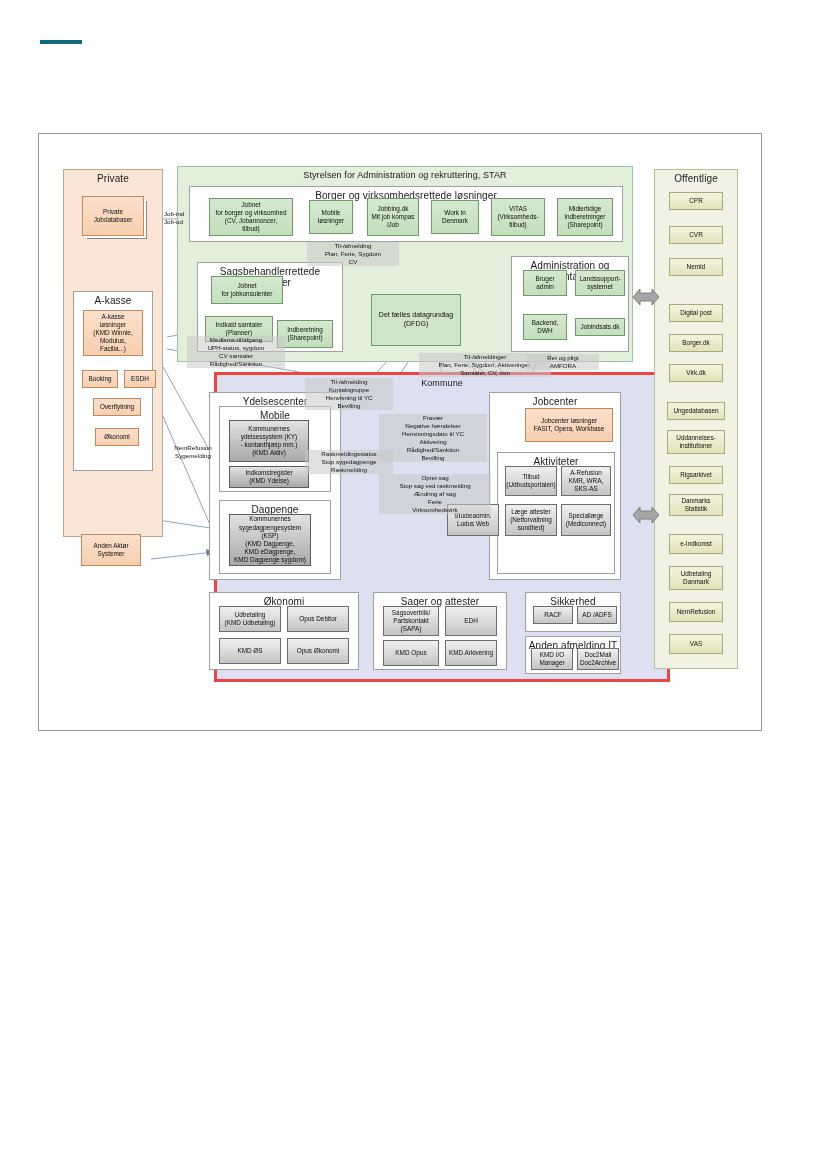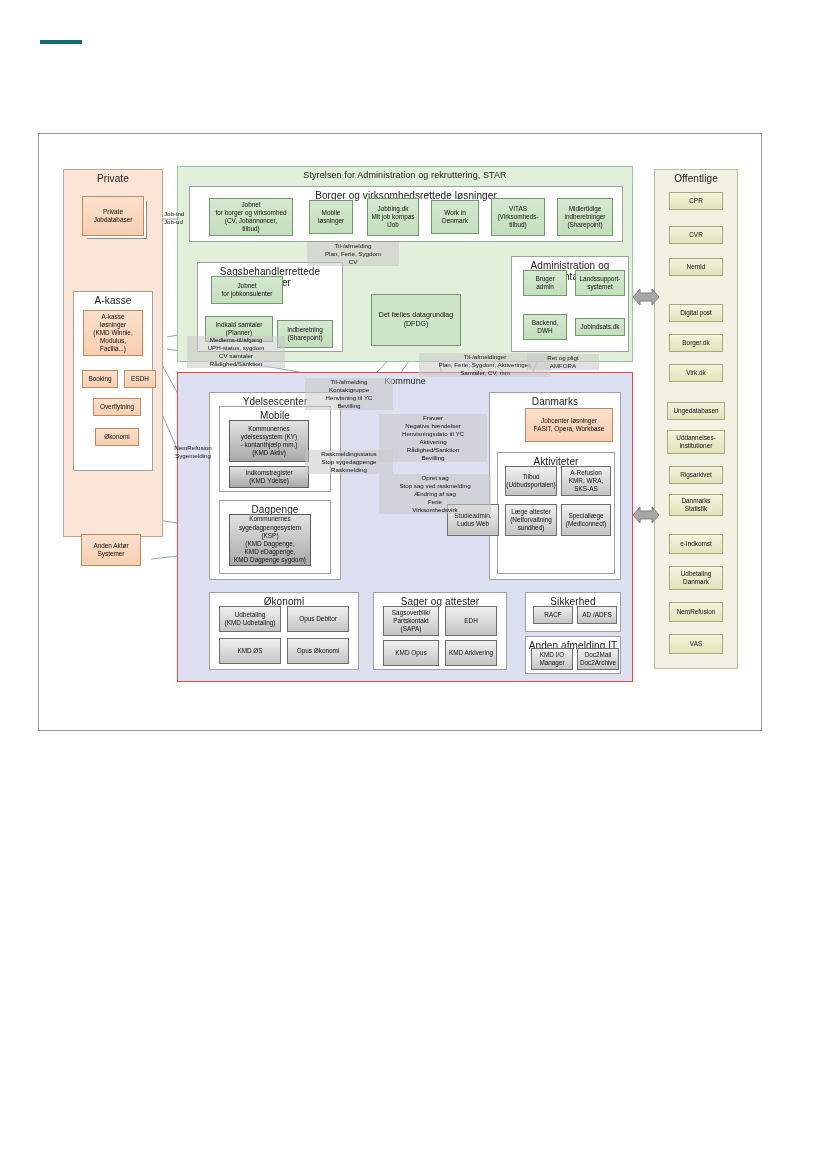--- a/index.html
+++ b/index.html
@@ -23,21 +23,21 @@
   .panel{border:1px solid #a0a0a0;background:#ffffff;}
   .panel-title{
     position:absolute;left:0;right:0;top:3px;text-align:center;
     font-size:10px;color:#1a1a1a;letter-spacing:.1px;
   }
   .panel-title.big{font-size:9px;}
 
   
   .zone-private{background:#fbe5d6;border:1px solid #c9a48c;}
   .zone-star{background:#e2efda;border:1px solid #9cc3a5;}
-  .zone-kommune{background:#dce0f0;border:1px solid #ef4444;}
+  .zone-kommune{background:#dce0f0;border:3px solid #ef4444;margin-left:37px;}
   .zone-offentlige{background:#f2f2e4;border:1px solid #bdbd9a;}
 
   
   .node{
     border:1px solid #70707a;
     display:flex;align-items:center;justify-content:center;
     text-align:center;font-size:6.4px;line-height:1.28;color:#0e0e0e;
     padding:1px 2px;
   }
   .node span{display:block;}
@@ -279,21 +279,21 @@
     <div class="abs node n-grey-d" style="left:190px;top:380px;width:82px;height:52px;">
       <span style="white-space:pre-line;">Kommunernes
 sygedagpengesystem
 (KSP)
 (KMD Dagpenge,
 KMD eDagpenge,
 KMD Dagpenge sygdom)</span>
     </div>
 
     <div class="abs panel" style="left:450px;top:258px;width:132px;height:188px;">
-      <div class="panel-title">Danmarks</div>
+      <div class="panel-title">Jobcenter</div>
     </div>
     <div class="abs node n-orange" style="left:486px;top:274px;width:88px;height:34px;">
       <span style="white-space:pre-line;">Jobcenter løsninger
 FASIT, Opera, Workbase</span>
     </div>
     <div class="abs panel" style="left:458px;top:318px;width:118px;height:122px;">
       <div class="panel-title">Aktiviteter</div>
     </div>
     <div class="abs node n-grey" style="left:466px;top:332px;width:52px;height:30px;">
       <span style="white-space:pre-line;">Tilbud

